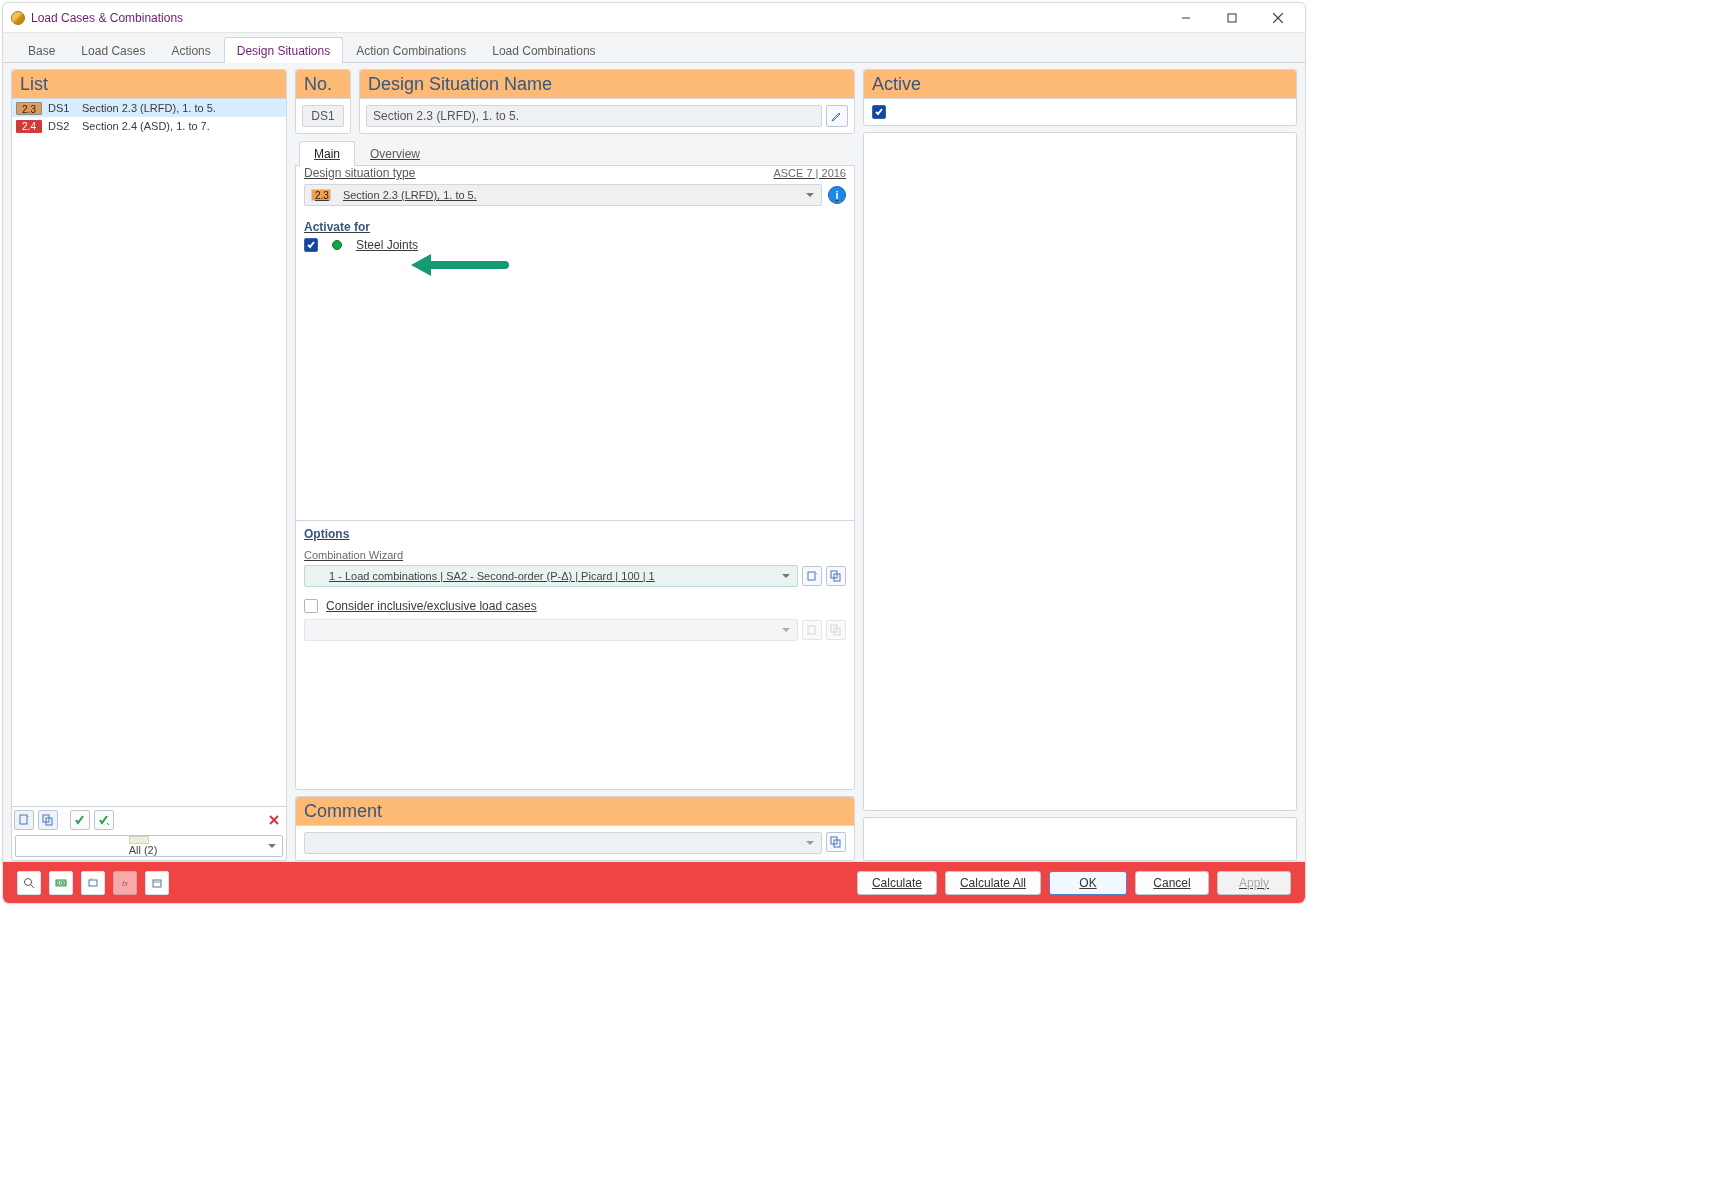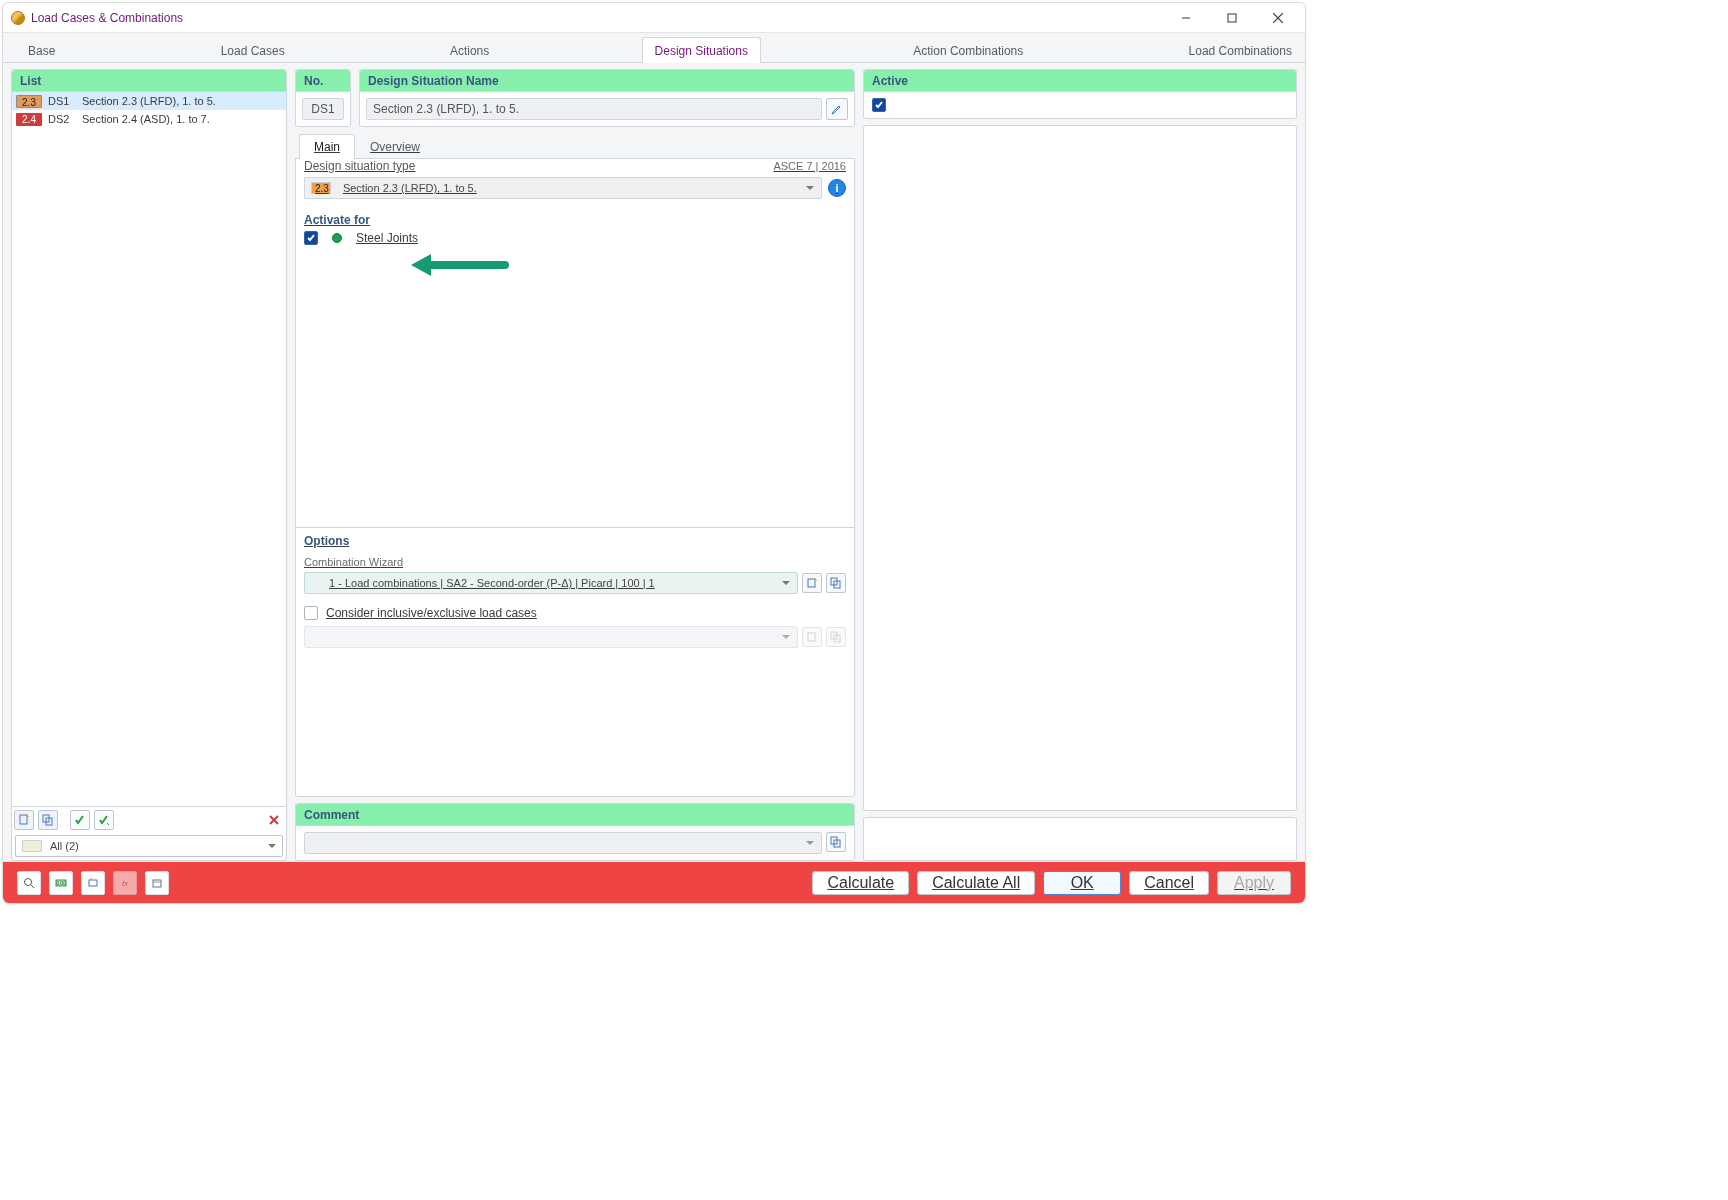--- a/index.html
+++ b/index.html
@@ -59,21 +59,20 @@
   .winbtn.close svg{width:12px;height:12px;}
 
   
   .tabstrip{
     height:30px;flex:none;
     display:flex;align-items:flex-end;
     padding:0 0 0 12px;
     background:var(--panel-bg);
     border-bottom:1px solid var(--border);
     gap:0;
-    justify-content:space-between;
   }
   .tab{
     padding:6px 12px 5px;
     color:#5b5b5b;font-size:12px;
     border:1px solid transparent;border-bottom:none;
     background:transparent;
     position:relative;top:1px;
     border-radius:3px 3px 0 0;
   }
   .tab.active{
@@ -87,23 +86,23 @@
     flex:1;display:flex;gap:8px;padding:6px 8px 0;
     background:var(--panel-bg);
     min-height:0;
   }
   .col-left{width:276px;flex:none;display:flex;flex-direction:column;}
   .col-mid{flex:1;display:flex;flex-direction:column;gap:6px;min-width:0;}
   .col-right{width:434px;flex:none;display:flex;flex-direction:column;gap:6px;}
 
   .panel{background:var(--panel-inner);border:1px solid var(--border);border-radius:3px;}
   .panel-header{
-    color:var(--header-text);font-weight:700;font-size:12px;
+    color:var(--header-text);font-weight:400;font-size:18px;
     padding:4px 8px 3px;border-bottom:1px solid var(--border);
-    background:#86efac;border-radius:3px 3px 0 0;
+    background:#fdba74;border-radius:3px 3px 0 0;
   }
 
   
   .list-panel{flex:1;display:flex;flex-direction:column;}
   .list-body{flex:1;overflow:auto;}
   .list-row{display:flex;align-items:center;height:18px;padding:0 4px;gap:6px;}
   .list-row.selected{background:var(--sel-row);}
   .badge{
     width:26px;height:13px;font-size:10px;line-height:13px;text-align:center;
     border-radius:1px;color:#fff;flex:none;
@@ -117,21 +116,21 @@
   .list-tools{height:26px;display:flex;align-items:center;padding:2px 2px;gap:4px;border-top:1px solid var(--border);}
   .tbtn{
     width:20px;height:20px;border:1px solid var(--btn-border);border-radius:2px;
     background:#eef3fb;display:flex;align-items:center;justify-content:center;
   }
   .tbtn.plain{background:#f9fafb;}
   .tbtn svg{width:12px;height:12px;}
   .spacer{flex:1;}
   .dropdown{
     height:22px;border:1px solid var(--btn-border);border-radius:2px;background:#fff;
-    display:flex;align-items:center;padding:0 18px 0 6px;font-size:11px;color:#444;position:relative;
+    display:flex;align-items:center;padding:0 18px 0 6px;font-size:11px;color:#444;position:relative;flex-direction:column;
   }
   .dropdown::after{content:"";position:absolute;right:6px;top:50%;width:0;height:0;border:4px solid transparent;border-top-color:#777;transform:translateY(-2px);}
   .mini-swatch{width:20px;height:12px;background:#f2eed6;border:1px solid #cdd0d4;margin-right:8px;}
 
   
   .row-top{display:flex;gap:8px;}
   .no-panel{width:56px;}
   .name-panel{flex:1;}
   .no-body,.name-body{padding:6px 6px;}
   .no-val{background:var(--input-bg);border:1px solid var(--border);border-radius:2px;height:22px;display:flex;align-items:center;justify-content:center;color:#555;}
@@ -180,21 +179,21 @@
   .footer{
     height:42px;flex:none;background:#ef4444;border-top:1px solid #e6e6e6;
     display:flex;align-items:center;padding:0 14px;gap:8px;
     border-radius:0 0 6px 6px;
     text-decoration:underline;
   }
   .footer .tbtn{background:#fff;border-color:#dadee3;width:24px;height:24px;}
   .fspacer{flex:1;}
   .btn{
     height:24px;min-width:74px;padding:0 14px;border:1px solid var(--btn-border);
-    background:var(--btn-bg);border-radius:3px;font-size:16px;color:#333;
+    background:var(--btn-bg);border-radius:3px;font-size:12px;color:#333;
   }
   .btn.primary{border-color:#4c86d8;background:#f2f8ff;min-width:78px;}
   .btn.disabled{color:#a9a9a9;background:#f3f3f3;}
 
   
   .arrow-overlay{position:absolute;left:405px;top:250px;pointer-events:none;}
   .arrow-overlay svg{width:104px;height:30px;}
 
 </style>
 </head>

